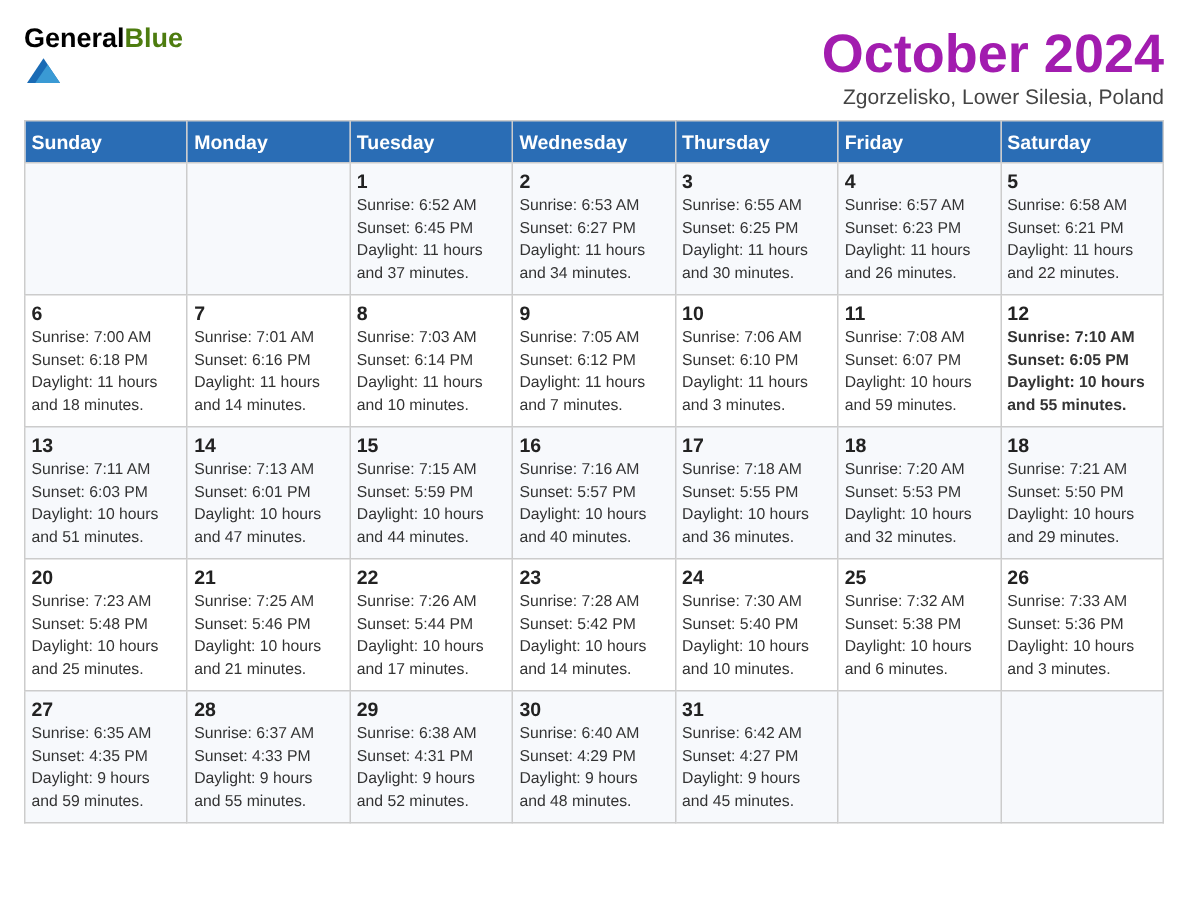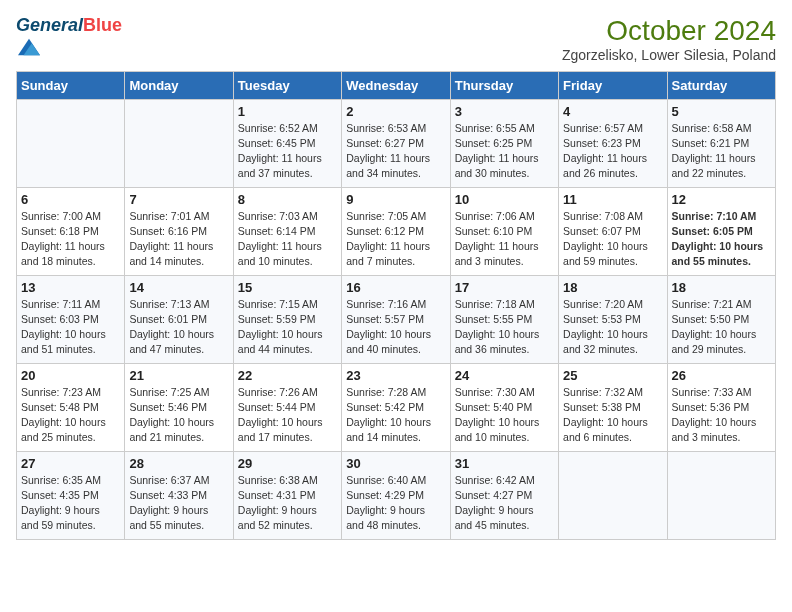--- a/index.html
+++ b/index.html
@@ -19,34 +19,34 @@
     .logo {
       display: flex;
       align-items: center;
       gap: 2px;
     }
     .logo-text {
       font-size: 18px;
       font-weight: bold;
       line-height: 1.1;
     }
-    .logo-general { color: #0c4a6e; font-style: italic; }
-    .logo-blue { color: #ef4444; }
+    .logo-general { color: #000000; }
+    .logo-blue { color: #4d7c0f; }
     .logo-icon {
       width: 22px;
       height: 22px;
       margin-left: 2px;
     }
     .title-block {
       text-align: right;
     }
     .title-block h1 {
-      font-size: 28px;
-      font-weight: normal;
-      color: #4d7c0f;
+      font-size: 36px;
+      font-weight: bold;
+      color: #a21caf;
       line-height: 1.1;
     }
     .title-block h2 {
       font-size: 14px;
       font-weight: normal;
       color: #444;
     }
     table {
       width: 100%;
       border-collapse: collapse;

